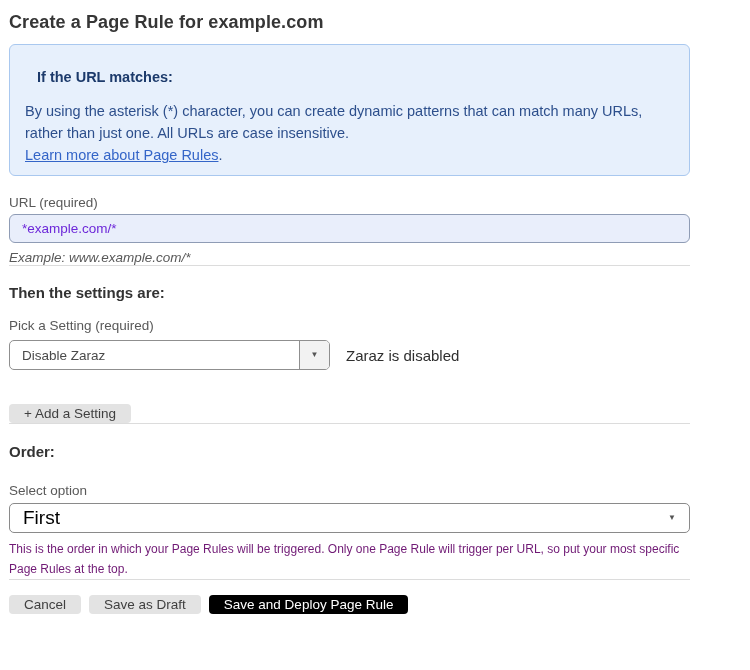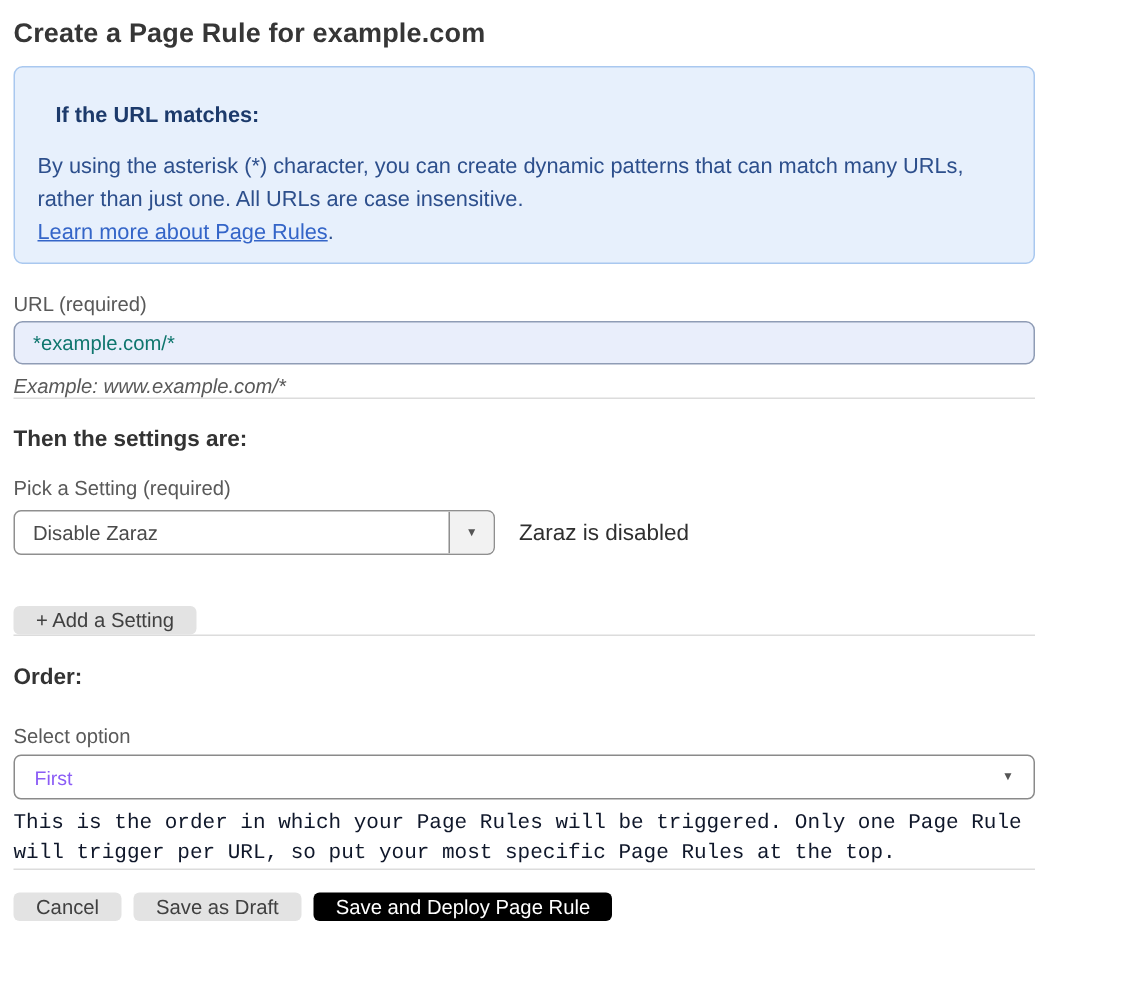--- a/index.html
+++ b/index.html
@@ -18,21 +18,21 @@
     padding:9px 15px;margin-bottom:19px;box-sizing:border-box;
   }
   .info-heading{font-size:14.5px;line-height:22px;font-weight:700;color:#1c3a6b;margin:12px;}
   .info-body{font-size:14.5px;line-height:22px;color:#2d4f8c;margin:0;}
   .info-link{color:#3465c8;text-decoration:underline;cursor:pointer;}
   .info-link-suffix{color:#2d4f8c;}
   .field-label{font-size:13.5px;line-height:16px;color:#595959;margin:0 0 3px 0;}
   .url-input{
     display:block;width:100%;height:29px;box-sizing:border-box;
     background:#e9eefb;border:1px solid #8f9cb5;border-radius:6px;
-    font-family:"Liberation Sans",sans-serif;font-size:13.5px;color:#0f766e;
+    font-family:"Liberation Sans",sans-serif;font-size:13.5px;color:#6d28d9;
     padding:0 12px;outline:none;
   }
   .example-text{font-size:13.5px;line-height:15px;color:#595959;margin-top:7px;font-style:italic;}
   hr.divider{border:none;border-top:1px solid #dcdcdc;margin:0;}
   .hr-1{margin-top:15px;}
   .hr-2{margin-top:15px;}
   .hr-3{margin-top:13px;}
   .section-heading{font-size:15px;line-height:16px;font-weight:700;color:#333;margin:19px 0 0 0;}
   .picker-label{margin-top:17px;}
   .setting-row{display:flex;align-items:center;margin-top:6px;}
@@ -59,22 +59,22 @@
   .btn-blue{background:#000000;color:#ffffff;}
   .add-setting-btn{margin-top:34px;}
   .order-heading{margin-top:20px;}
   .select-label{margin-top:23px;}
   .order-select{
     display:flex;align-items:center;justify-content:space-between;
     width:100%;height:30px;box-sizing:border-box;margin-top:4px;
     background:#ffffff;border:1px solid #8a8a8a;border-radius:5px;cursor:pointer;
     padding:0 13px;
   }
-  .order-select-value{font-size:13px;color:#8b5cf6;}
-  .order-help{font-size:14px;line-height:20px;color:#0f172a;margin-top:6px;max-width:681px;font-family:Liberation Mono, monospace;}
+  .order-select-value{font-size:19px;color:#000000;}
+  .order-help{font-size:12px;line-height:20px;color:#701a75;margin-top:6px;max-width:681px;}
   .actions{display:flex;gap:8px;margin-top:15px;}
 </style>
 </head>
 <body>
 
 <div class="container">
 
   <h1 class="page-title">Create a Page Rule for example.com</h1>
 
   <div class="info-box">

